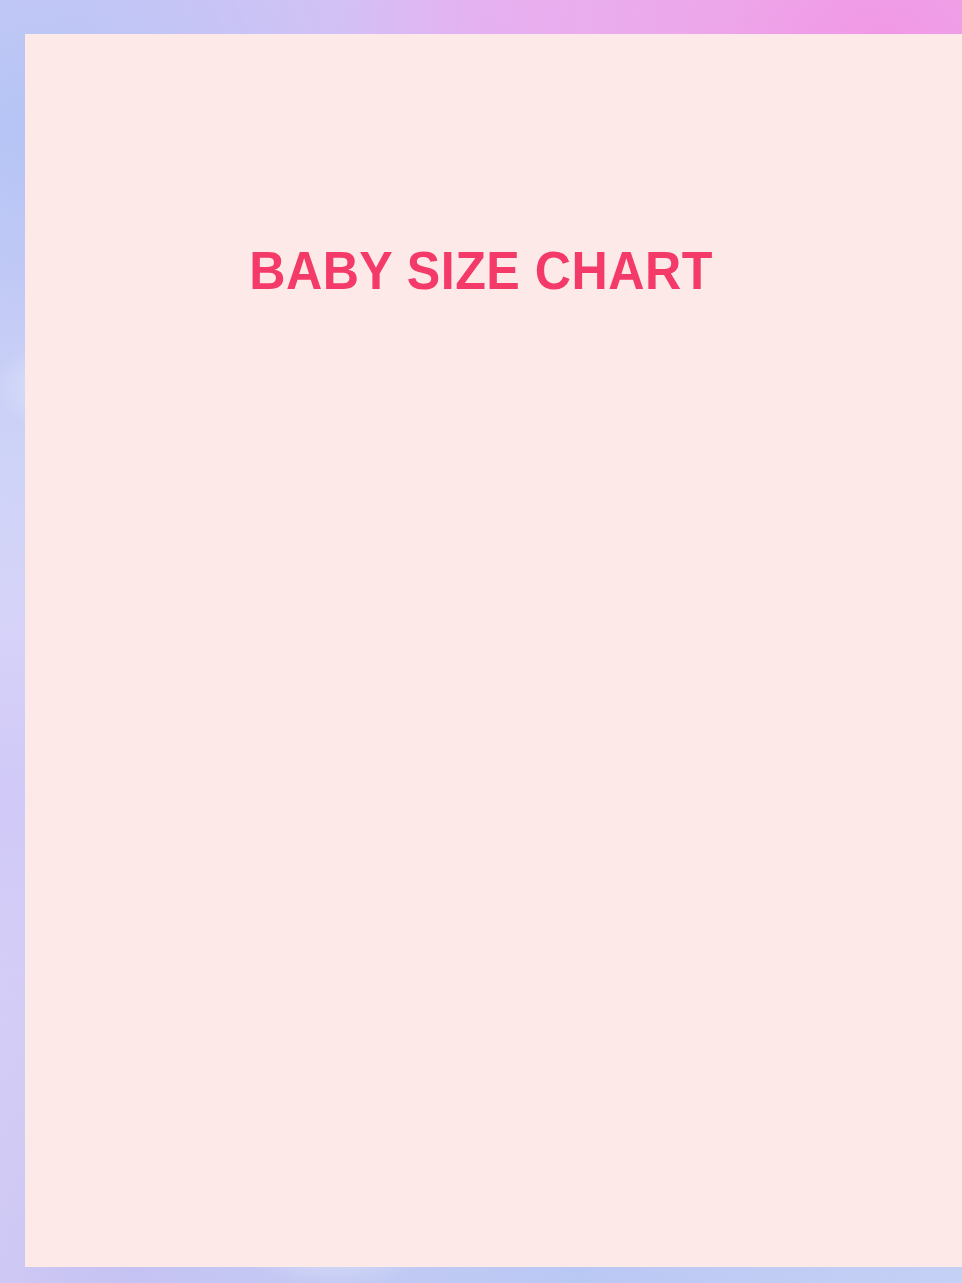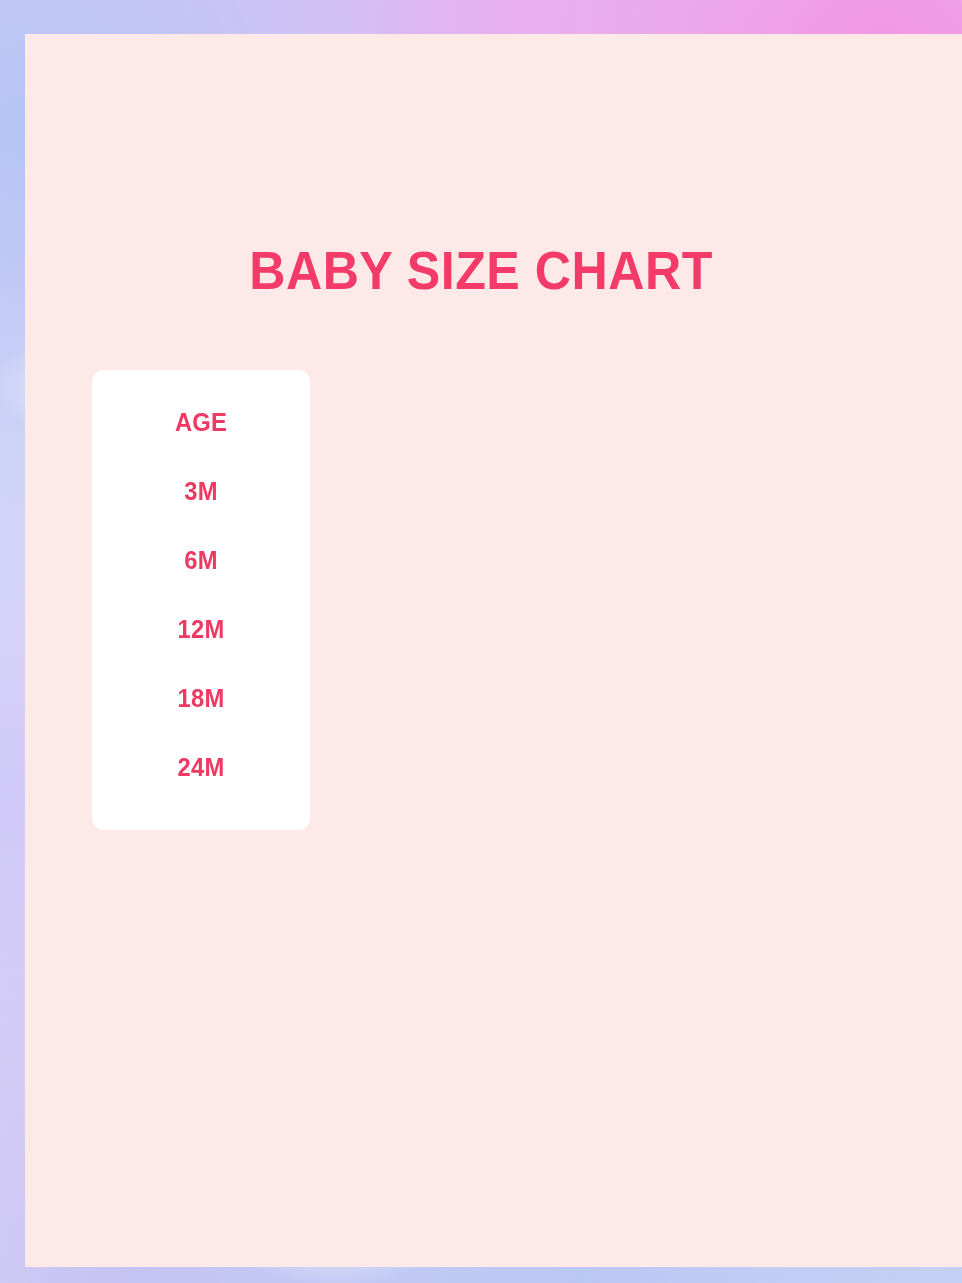--- a/index.html
+++ b/index.html
@@ -115,26 +115,18 @@
 <body>
 
 <div id="poster">
 
   <div id="panel">
 
     <div id="title">BABY SIZE CHART</div>
 
     <div id="table">
 
-      <div class="col-card">
-        <div class="cell header">AGE</div>
-        <div class="cell value">3M</div>
-        <div class="cell value">6M</div>
-        <div class="cell value">12M</div>
-        <div class="cell value">18M</div>
-        <div class="cell value">24M</div>
-      </div>
 
 
 
     </div>
   </div>
 </div>
 
 </body></html>

